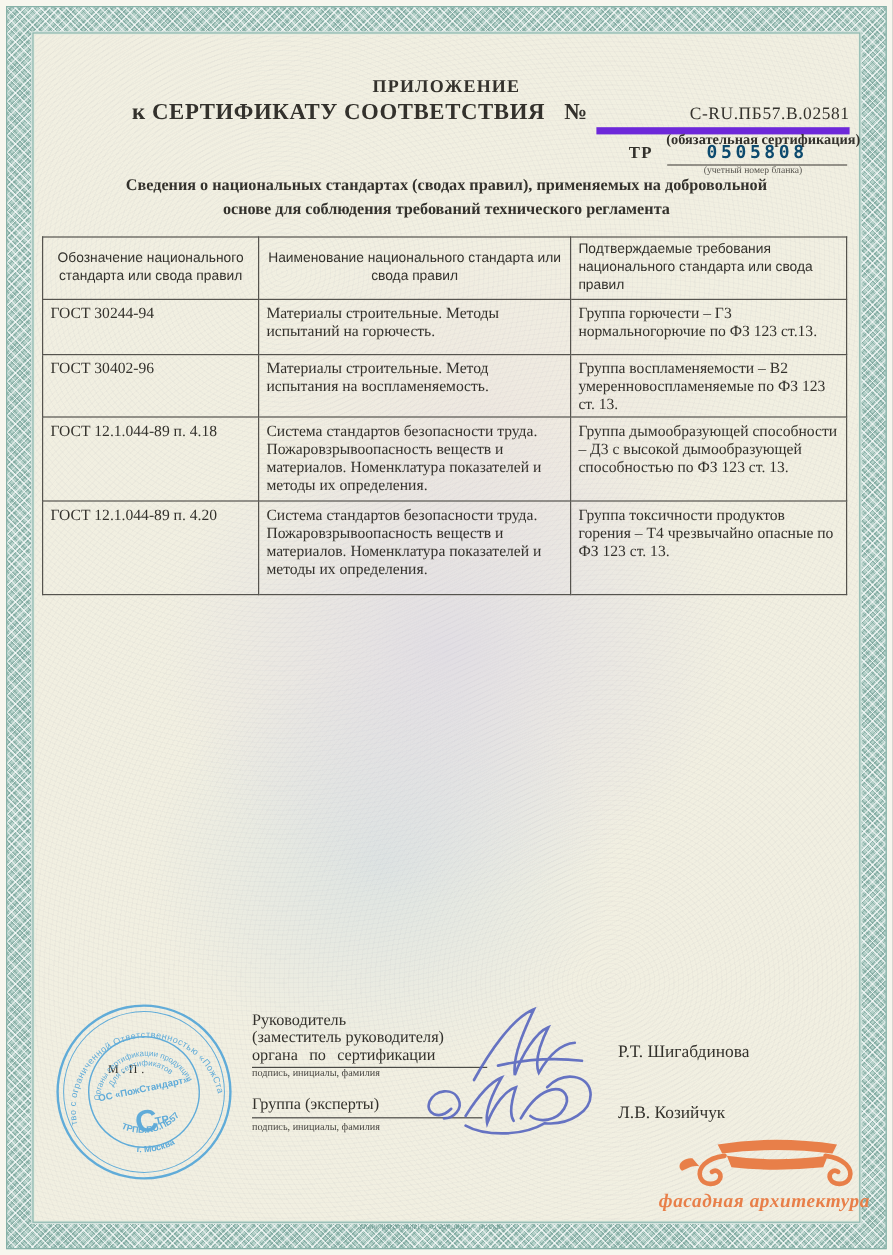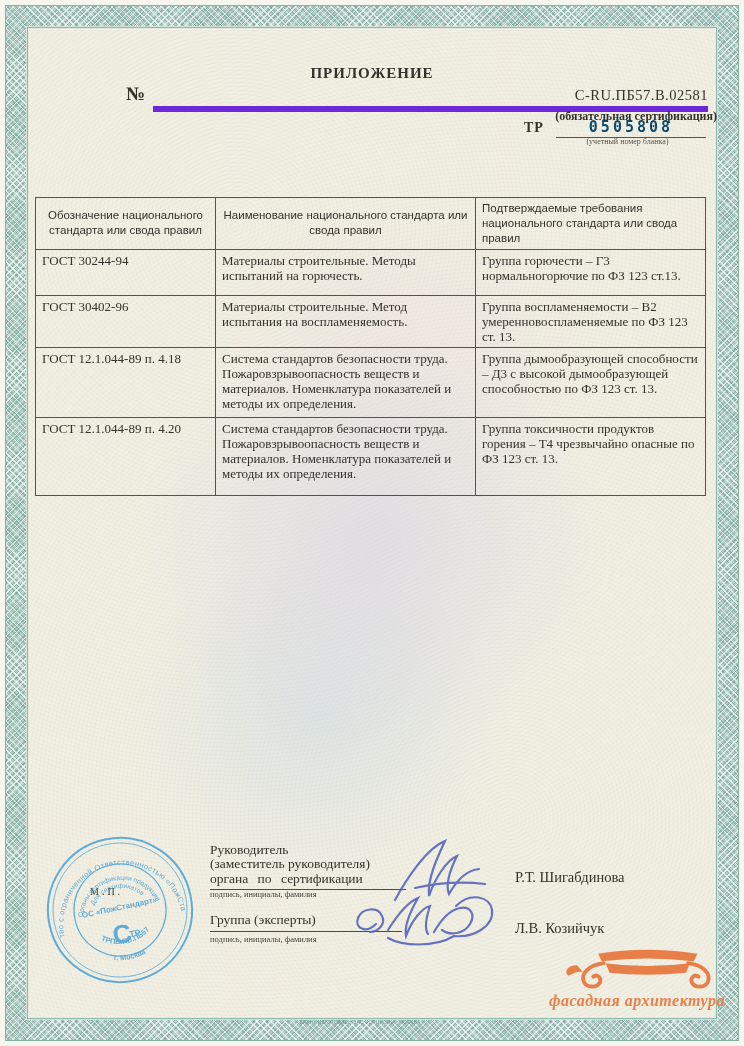--- a/index.html
+++ b/index.html
@@ -73,31 +73,36 @@
 </head>
 <body>
 
 <div class="page">
   <div class="frame"></div>
   <div class="content-bg"></div>
 
   <div class="abs ctr t doc-type">ПРИЛОЖЕНИЕ</div>
 
   <div class="abs cert-row">
+    <span class="t cert-line">к СЕРТИФИКАТУ СООТВЕТСТВИЯ</span>
     <span class="t num-sign">№</span>
     <span class="t cert-number">C-RU.ПБ57.В.02581</span>
   </div>
   <div class="abs t cert-kind">(обязательная сертификация)</div>
 
   <div class="abs tr-row">
     <span class="t tr-label">ТР</span>
     <span class="blank-number">0505808</span>
   </div>
   <div class="abs blank-caption">(учетный номер бланка)</div>
 
+  <div class="abs ctr t subtitle">
+    <div>Сведения о национальных стандартах (сводах правил), применяемых на добровольной</div>
+    <div>основе для соблюдения требований технического регламента</div>
+  </div>
 
   <table class="std">
     <colgroup>
         <col class="c1">
         <col class="c2">
         <col class="c3">
       </colgroup>
     <tbody>
         <tr>
       <th class="ha">Обозначение национального стандарта или свода правил</th>

